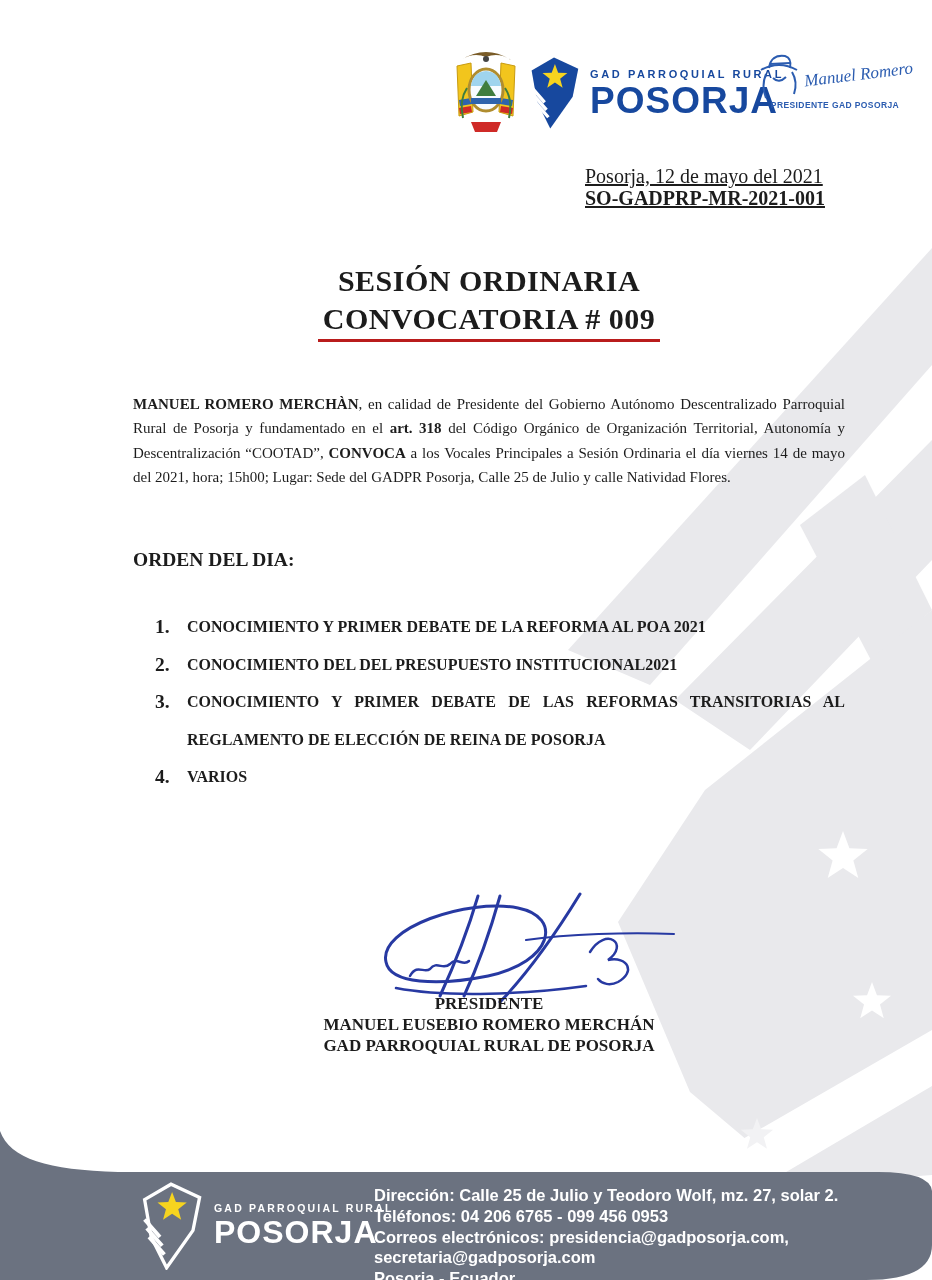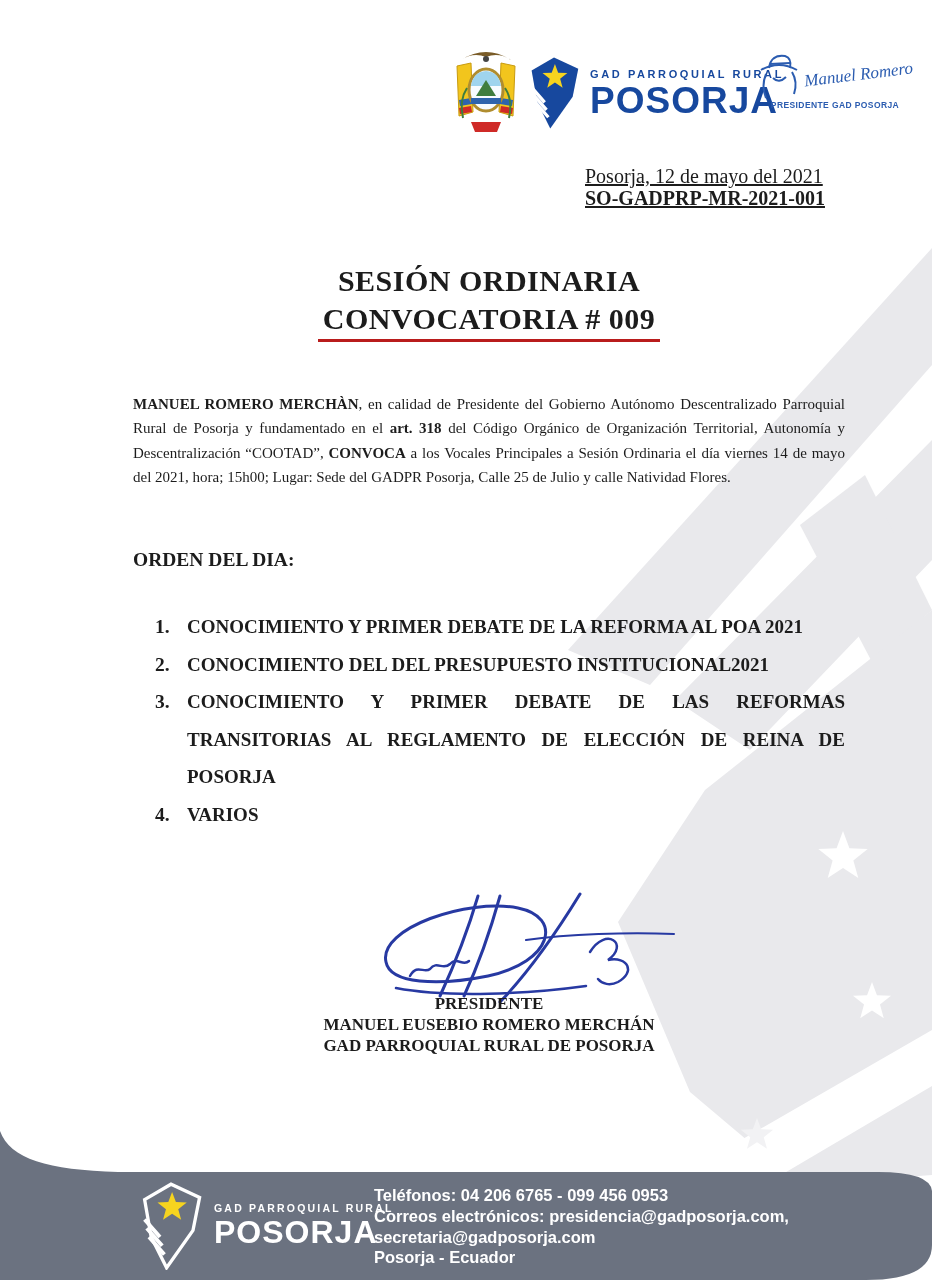--- a/index.html
+++ b/index.html
@@ -31,21 +31,21 @@
                font-size:30px; font-weight:700; line-height:38px; letter-spacing:0.5px; }
   .doc-title .u { display:inline-block; border-bottom:3px solid #b91c1c; padding:0 5px 1px; }
   
   .body-par { left:133px; top:372px; width:712px; font-size:15px; line-height:24.3px;
               text-align:justify;margin-top:20px; }
   .b { font-weight:700; }
   .agenda-head { left:133px; top:549px; font-size:19.5px; font-weight:700; }
   .agenda { left:133px; top:608px; width:712px; }
   .agenda-row { display:flex; padding-left:22px; }
   .agenda-num { flex:none; width:32px; font-weight:700; font-size:19.5px; line-height:37.5px; }
-  .agenda-text { flex:1; font-weight:700; font-size:19px; line-height:37.5px; text-align:justify; }
+  .agenda-text { flex:1; font-weight:700; font-size:16px; line-height:37.5px; text-align:justify; }
   
   .sig { left:318px; top:890px; }
   .signer { left:133px; top:993px; width:712px; text-align:center;
             font-size:17px; font-weight:700; line-height:21px; }
   
   .footer-shape { left:0; bottom:0; width:932px; height:149px; z-index:2; }
   .footer-brand { left:138px; top:1182px; z-index:3; display:flex; gap:10px; align-items:flex-start;
                   font-family:"Liberation Sans","DejaVu Sans",sans-serif; color:#fff; }
   .footer-brand-text { padding-top:20px; }
   .footer-tagline { font-size:10.5px; font-weight:700; letter-spacing:2.2px; }
@@ -183,19 +183,20 @@
       <path d="M10,50 L24,66 M8,42 L22,58 M6,34 L20,50" stroke="#ffffff" stroke-width="3.5" fill="none"></path>
       <use href="#star5" transform="translate(31,23) scale(14)" fill="#f6d41f"></use>
     </svg>
     <div class="footer-brand-text">
       <div class="footer-tagline">GAD PARROQUIAL RURAL</div>
       <div class="footer-name">POSORJA</div>
     </div>
   </div>
 
   <div class="layer footer-contact">
+    <div>Dirección: Calle 25 de Julio y Teodoro Wolf, mz. 27, solar 2.</div>
     <div>Teléfonos: 04 206 6765 - 099 456 0953</div>
     <div>Correos electrónicos: presidencia@gadposorja.com,</div>
     <div>secretaria@gadposorja.com</div>
     <div>Posorja - Ecuador</div>
   </div>
 
 </div>
 
 </body></html>

